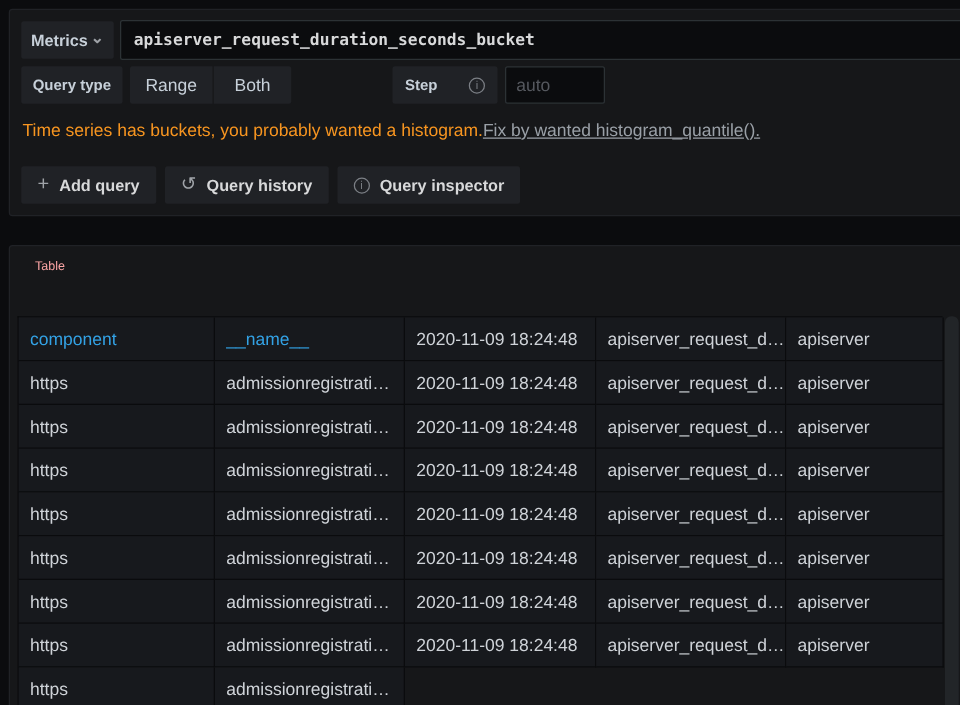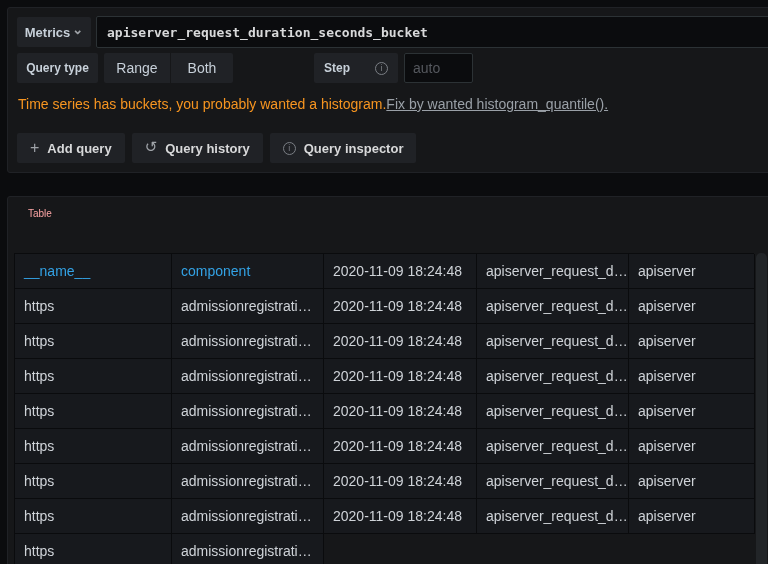--- a/index.html
+++ b/index.html
@@ -46,21 +46,21 @@
   .radio-group { position:absolute; left:96px; top:45px; height:30px; display:flex; gap:1px; }
   .seg {
     background:#202226; color:#c7d0d9; font-size:14px; cursor:pointer;
     display:flex; align-items:center; justify-content:center; height:30px;
   }
   .seg:first-child { border-radius:2px 0 0 2px;text-align:center; }
   .seg:last-child  { border-radius:0 2px 2px 0; }
   .seg.selected { background:#0d0e12; color:#33a2e5; }
   #seg-range { width:66px; } #seg-instant { width:74px; } #seg-both { width:62px; }
   .step-input {
-    position:absolute; left:396px; top:45px; width:69px; height:30px;
+    position:absolute; left:396px; top:45px; width:80px; height:30px;
     background:#0b0c0e; border:1px solid #2c3235; border-radius:2px;
     color:#d8d9da; font-size:14px; padding:0 8px; outline:none;
   }
   .step-input::placeholder { color:#55585e; opacity:1; }
   .info-circle {
     width:13px; height:13px; border:1px solid #7b7f85; border-radius:50%;
     color:#7b7f85; font-size:9px; font-weight:400;
     display:flex; align-items:center; justify-content:center; flex:none;
   }
 
@@ -143,22 +143,22 @@
       <span class="info-circle">i</span>
       <span>Query inspector</span>
     </div>
   </div>
 </div>
 
 <div class="panel" id="table-panel">
   <div class="panel-title">Table</div>
 
   <div class="table">
+    <div class="th">component</div>
     <div class="th">__name__</div>
-    <div class="th">component</div>
 
   <div class="td">2020-11-09 18:24:48</div>
   <div class="td">apiserver_request_d…</div>
   <div class="td">apiserver</div>
   <div class="td">https</div>
   <div class="td">admissionregistrati…</div>
 
   <div class="td">2020-11-09 18:24:48</div>
   <div class="td">apiserver_request_d…</div>
   <div class="td">apiserver</div>

